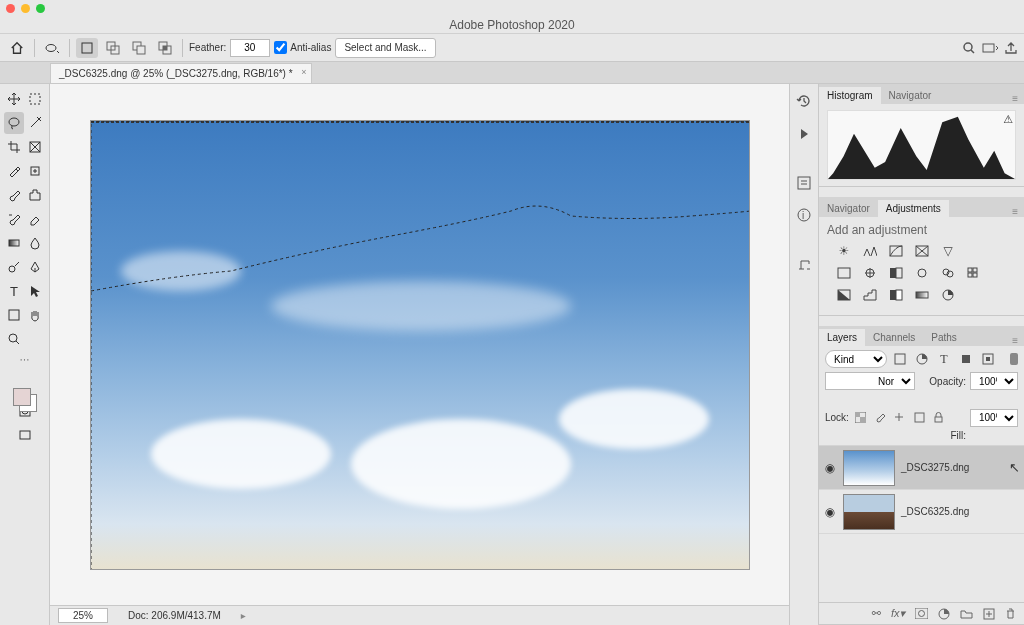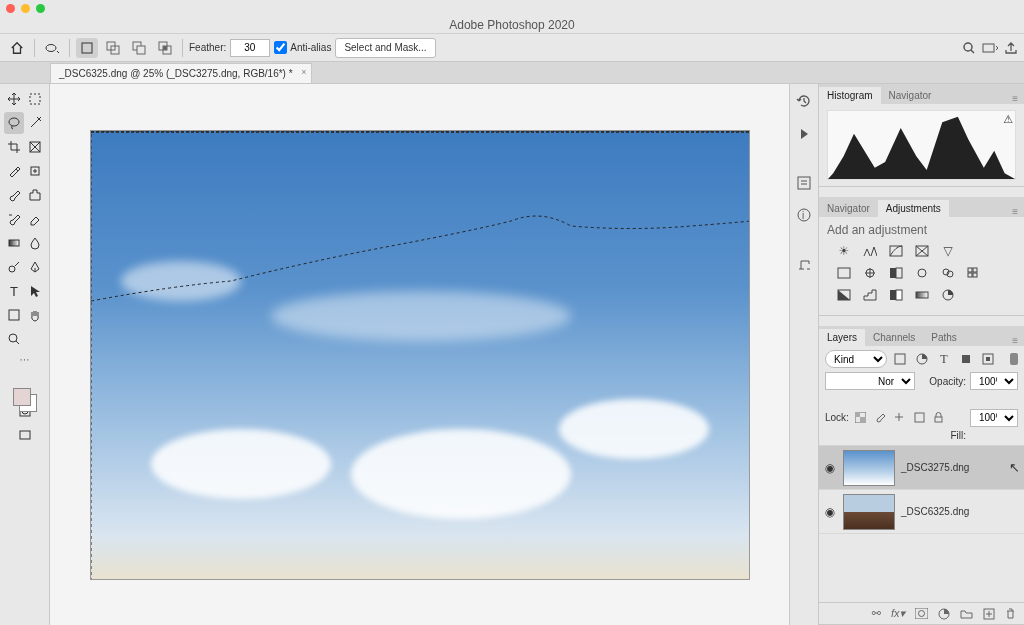--- a/index.html
+++ b/index.html
@@ -314,20 +314,25 @@
         <div class="cloud" style="width:220px;height:90px;bottom:60px;left:260px;"></div>
         <div class="cloud" style="width:150px;height:60px;bottom:120px;right:40px;"></div>
         <div class="cloud" style="width:120px;height:40px;top:130px;left:30px;filter:blur(5px);opacity:0.6;"></div>
         <div class="cloud" style="width:300px;height:50px;top:160px;left:180px;filter:blur(6px);opacity:0.5;"></div>
         <div class="marquee" style="height:0;top:0;"></div>
         <svg style="position:absolute;top:0;left:0;width:100%;height:100%;">
           <rect x="0" y="0" width="660" height="450" fill="none" stroke="#222" stroke-dasharray="3 3" stroke-width="1"></rect>
           <path d="M0 170 Q80 155 140 150 Q220 130 300 115 Q380 100 420 90 Q450 78 480 95 Q540 100 600 95 Q640 92 660 90" fill="none" stroke="#222" stroke-dasharray="3 3" stroke-width="1"></path>
         </svg>
       </div>
+    </div>
+    <div class="status">
+      <span class="zoom">25%</span>
+      <span>Doc: 206.9M/413.7M</span>
+      <span style="color:#888;">▸</span>
     </div>
   </div>
 
   <div class="midrail">
     <div class="rail-ico">
         <svg width="16" height="16">
           <path d="M3 8 A5 5 0 1 1 5 12 M3 8 L1 6 M3 8 L5 6 M8 5 V8 L10 10" stroke="#555" fill="none" stroke-width="1.3"></path>
         </svg>
       </div>
     <div class="rail-ico">

